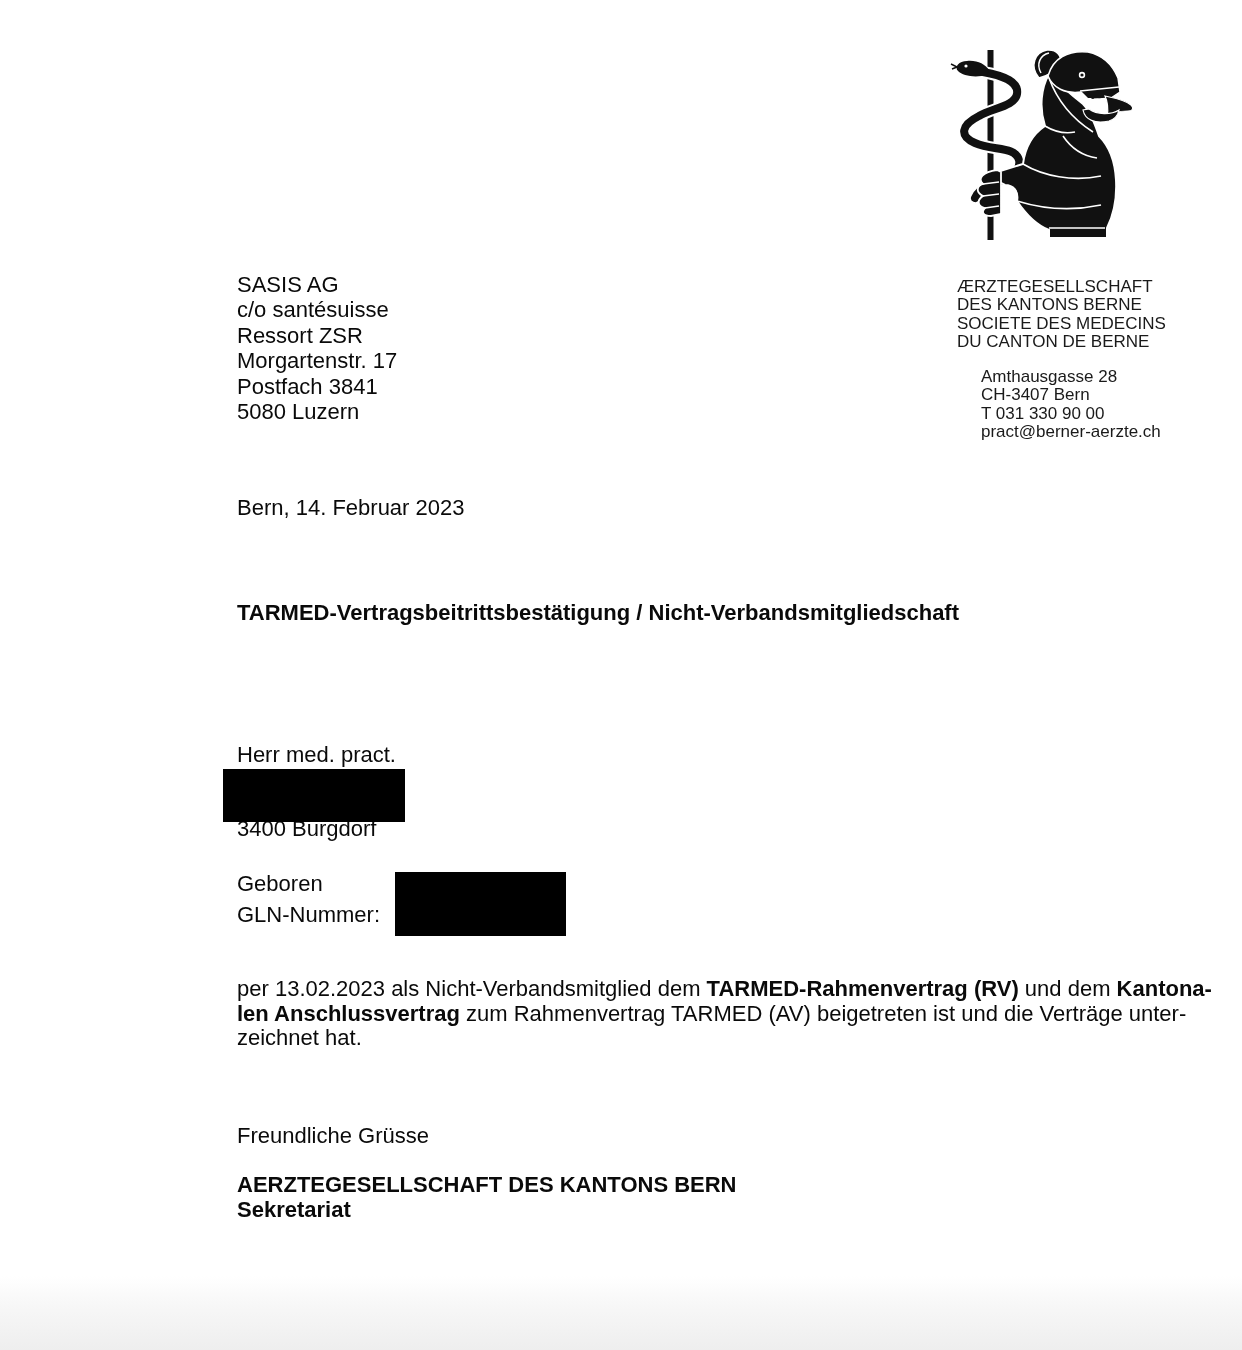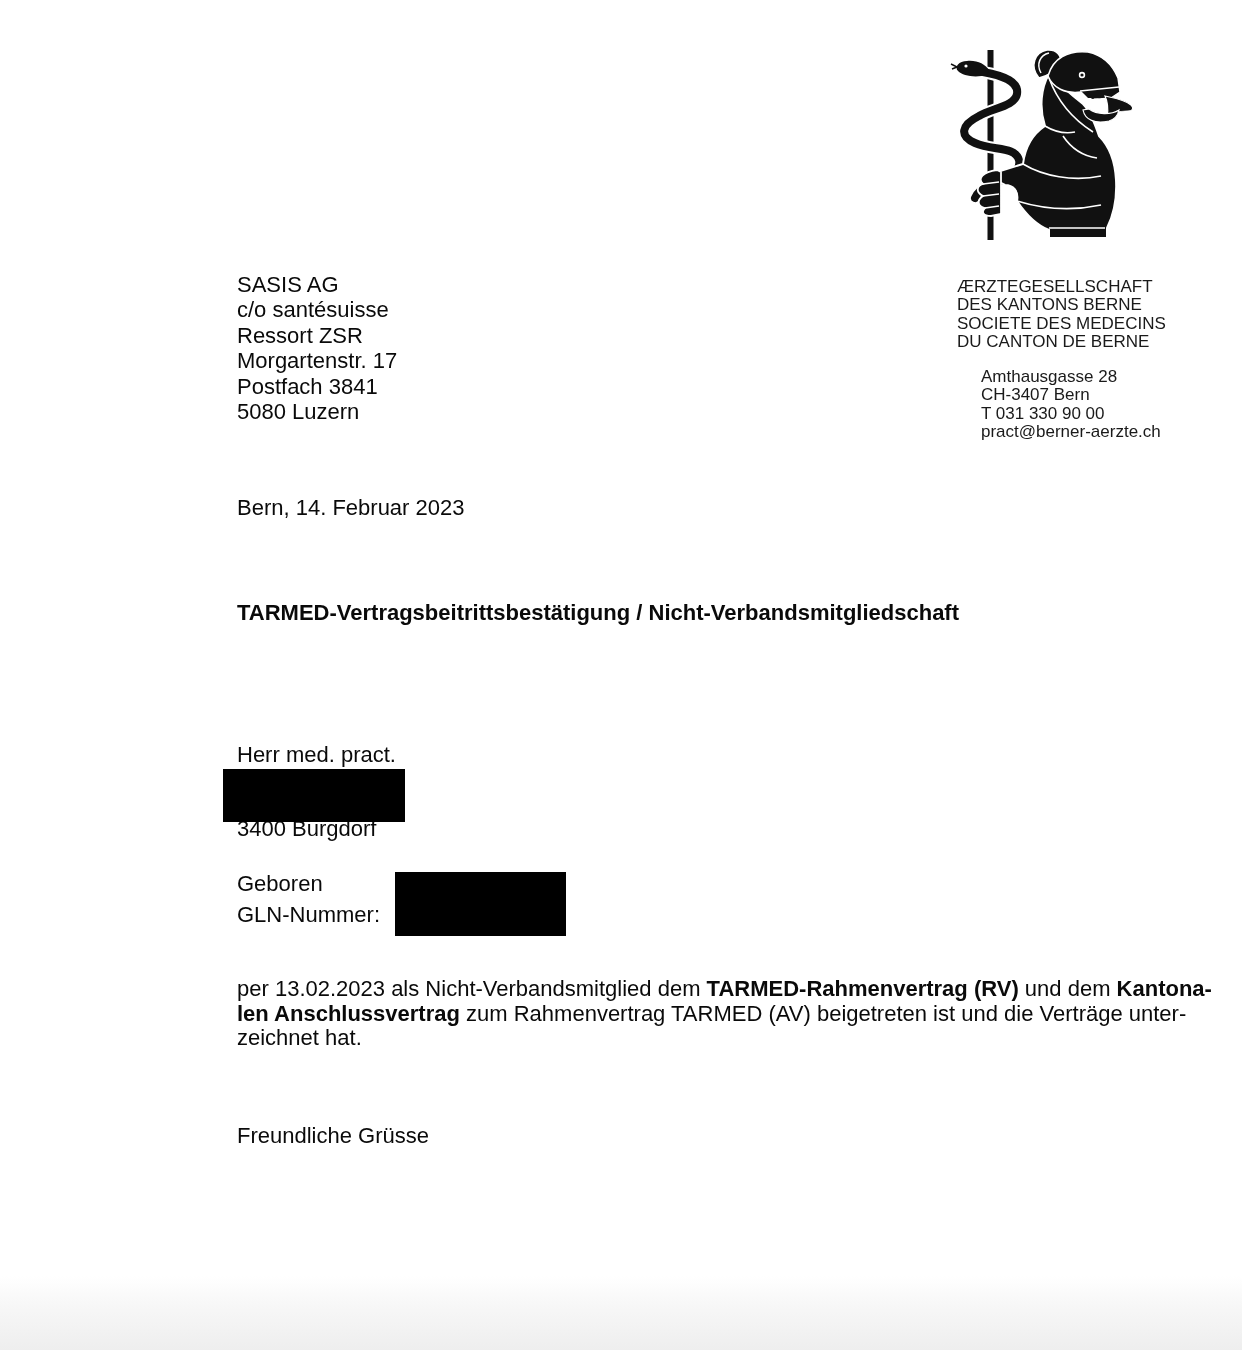--- a/index.html
+++ b/index.html
@@ -114,16 +114,20 @@
   <div class="redaction" style="left:395px;top:872px;width:171px;height:64px;"></div>
 
   <div class="abs body-text nowrap" style="left:237px;top:977px;line-height:24.6px;">
     <span>per 13.02.2023 als Nicht-Verbandsmitglied dem </span><span class="bold">TARMED-Rahmenvertrag (RV)</span><span> und dem </span><span class="bold">Kantona-</span><br>
     <span class="bold">len Anschlussvertrag</span><span> zum Rahmenvertrag TARMED (AV) beigetreten ist und die Verträge unter-</span><br>
     <span>zeichnet hat.</span>
   </div>
 
   <div class="abs body-text" style="left:237px;top:1123px;">Freundliche Grüsse</div>
 
+  <div class="abs body-text" style="left:237px;top:1172px;line-height:25px;">
+    <div class="bold">AERZTEGESELLSCHAFT DES KANTONS BERN</div>
+    <div class="bold">Sekretariat</div>
+  </div>
 
   <div class="page-bottom-edge"></div>
 
 </div>
 
 </body></html>

